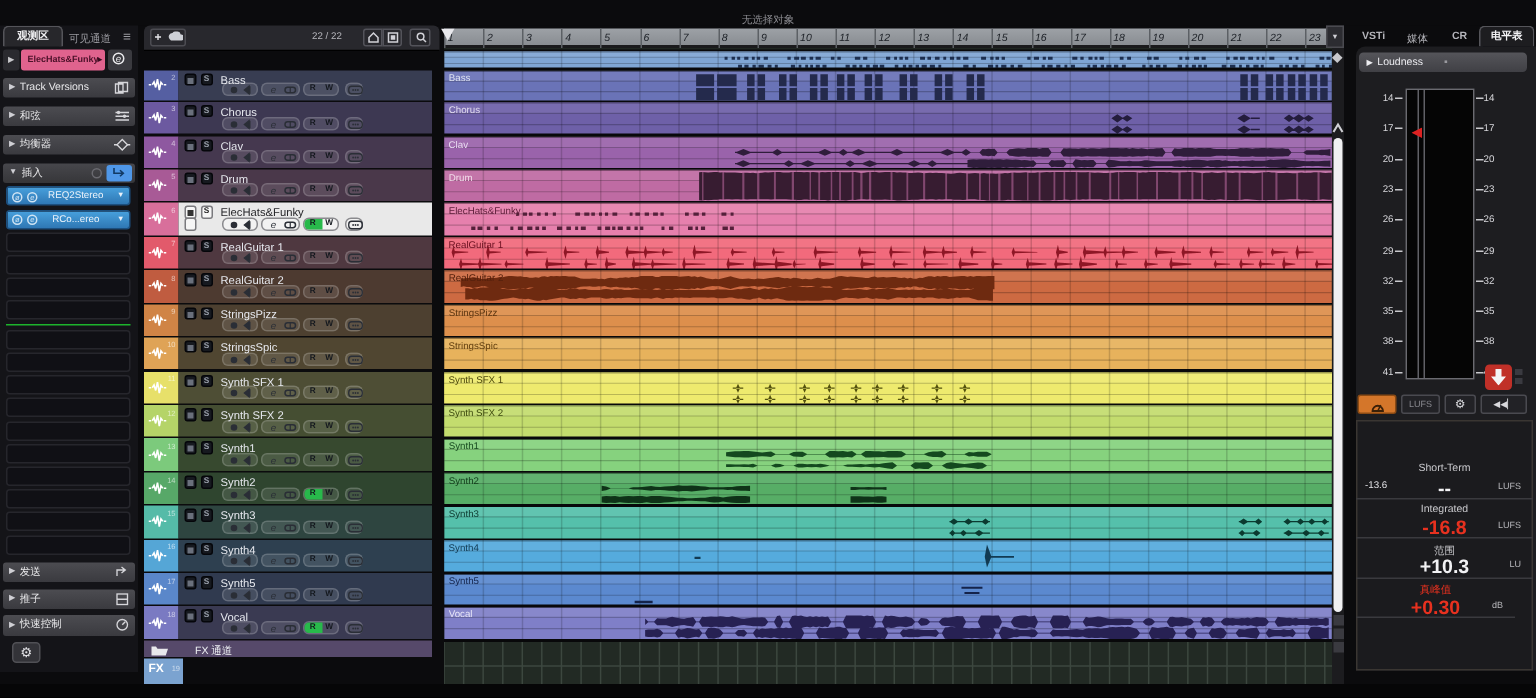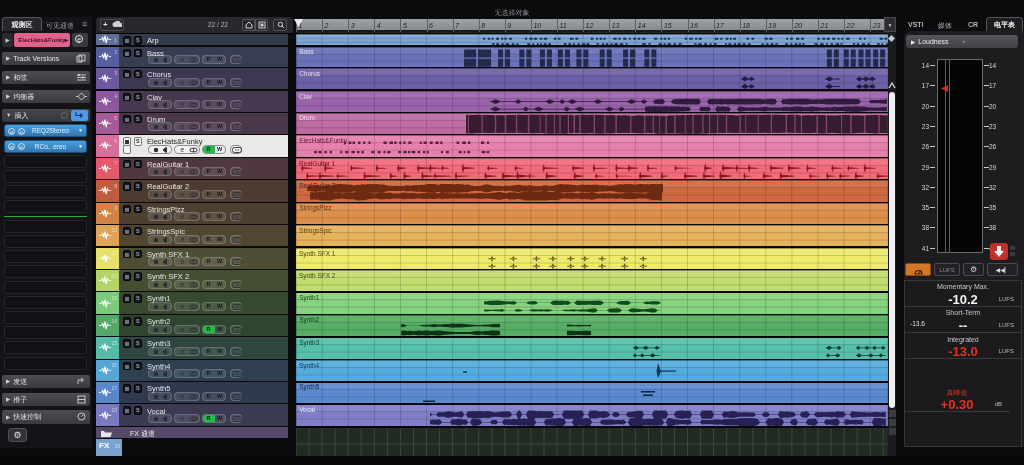--- a/index.html
+++ b/index.html
@@ -100,34 +100,20 @@
       <svg style="position:absolute;left:162px;top:4px" width="8" height="8" viewBox="0 0 8 8">
         <rect x="1" y="1" width="6" height="6" fill="none" stroke="#d2d2d8" stroke-width="1"></rect>
         <rect x="2.5" y="2.5" width="3" height="3" fill="#d2d2d8"></rect>
       </svg>
       <span style="position:absolute;left:177px;top:1.5px;width:14px;height:12px;border:1px solid #53535a;border-radius:2px"></span>
       <svg style="position:absolute;left:181px;top:4px" width="8" height="8" viewBox="0 0 8 8">
         <circle cx="3.4" cy="3.4" r="2.2" fill="none" stroke="#d2d2d8" stroke-width="1"></circle>
         <path d="M5 5L7 7" stroke="#d2d2d8" stroke-width="1"></path>
       </svg>
     </div>
-<div class="row" style="top:34px;height:11.4px">
-      <div class="strip" style="background:#5d6f94">
-        <svg style="position:absolute;left:2.5px;top:50%;margin-top:-4.5px" width="12" height="9" viewBox="0 0 12 9">
-          <path d="M0 4.5h1.8M10.2 4.5H12" stroke="#fff" stroke-width="0.9"></path>
-          <path d="M2.5 4.5L3.7 2.6L4.8 6.3L6 0.7L7.2 8.1L8.3 2.9L9.5 4.5" fill="none" stroke="#fff" stroke-width="1.1"></path>
-        </svg>
-        <span class="num">1</span>
-      </div>
-      <div class="rbody" style="background:#333b4b">
-        <span class="ms" style="left:3.5px;"><span style="display:inline-block;width:4px;height:4px;background:#6a707c;margin-top:2px"></span></span>
-        <span class="ms" style="left:14.5px;;font-weight:bold">S</span>
-        <span class="tname" style="left:28px;color:#e6e8ee">Arp</span>
-      </div>
-    </div>
 <div class="row" style="top:46.6px;height:20px">
       <div class="strip" style="background:#555fa2">
         <svg style="position:absolute;left:2.5px;top:50%;margin-top:-4.5px" width="12" height="9" viewBox="0 0 12 9">
           <path d="M0 4.5h1.8M10.2 4.5H12" stroke="#fff" stroke-width="0.9"></path>
           <path d="M2.5 4.5L3.7 2.6L4.8 6.3L6 0.7L7.2 8.1L8.3 2.9L9.5 4.5" fill="none" stroke="#fff" stroke-width="1.1"></path>
         </svg>
         <span class="num">2</span>
       </div>
       <div class="rbody" style="background:#383d52">
         <span class="ms" style="left:3.5px;"><span style="display:inline-block;width:4px;height:4px;background:#6a707c;margin-top:2px"></span></span>
@@ -1148,33 +1134,33 @@
 <div class="abs" style="left:905px;top:263px;width:26px;height:13px;background:#d4762a;border-radius:2px;border:1px solid #8a4a14">
       <svg style="position:absolute;left:8px;top:2.5px" width="9" height="8" viewBox="0 0 9 8">
         <path d="M1 7a3.5 3.5 0 1 1 7 0z" fill="none" stroke="#3a2008" stroke-width="1.2"></path>
         <path d="M4.5 7L6.5 3" stroke="#3a2008" stroke-width="1"></path>
       </svg>
     </div>
 <div class="abs" style="left:934px;top:263px;width:26px;height:13px;background:#222226;border-radius:2px;border:1px solid #4a4a50;color:#8a8a90;font-size:6px;text-align:center;line-height:12px">LUFS</div>
 <div class="abs" style="left:963px;top:263px;width:21px;height:13px;background:#222226;border-radius:2px;border:1px solid #4a4a50;color:#d8d8dc;font-size:8px;text-align:center;line-height:12px">⚙</div>
 <div class="abs" style="left:987px;top:263px;width:31px;height:13px;background:#222226;border-radius:2px;border:1px solid #4a4a50;color:#d8d8dc;font-size:6px;text-align:center;line-height:12px">◀◀▏</div>
 <div class="abs" style="left:904px;top:280px;width:118px;height:167px;background:#1b1b1e;border:1px solid #3a3632"></div>
-<div class="abs" style="left:904px;top:280.5px;width:118px;height:26.3px;border-bottom:1px solid #3a3a3e">
-<div class="dlab" style="top:2.5px;color:#c9c9cd">Momentary Max.</div>
-<div class="dval" style="top:11px;color:#f2f2f4;font-size:13px">-10.2</div>
-<div class="dunit" style="top:15px">LUFS</div>
-</div>
 <div class="abs" style="left:904px;top:306.8px;width:118px;height:26.3px;border-bottom:1px solid #3a3a3e">
 <div class="dlab" style="top:2.5px;color:#c9c9cd">Short-Term</div>
 <div class="dval" style="top:11px;color:#f2f2f4;font-size:13px">--</div>
 <div class="dunit" style="top:15px">LUFS</div>
 <div class="abs" style="left:6px;top:13px;font-size:6.5px;color:#e2e2e6">-13.6</div>
 </div>
 <div class="abs" style="left:904px;top:333.1px;width:118px;height:26.3px;border-bottom:1px solid #3a3a3e">
 <div class="dlab" style="top:2.5px;color:#c9c9cd">Integrated</div>
-<div class="dval" style="top:11px;color:#e8311f;font-size:13px">-13.0</div>
+<div class="dval" style="top:11px;color:#e8311f;font-size:13px">-16.8</div>
 <div class="dunit" style="top:15px">LUFS</div>
+</div>
+<div class="abs" style="left:904px;top:359.4px;width:118px;height:26.3px;border-bottom:1px solid #3a3a3e">
+<div class="dlab" style="top:2.5px;color:#c9c9cd">范围</div>
+<div class="dval" style="top:11px;color:#f2f2f4;font-size:13px">+10.3</div>
+<div class="dunit" style="top:15px">LU</div>
 </div>
 <div class="abs" style="left:904px;top:385.7px;width:106px;height:26.3px;border-bottom:1px solid #3a3a3e">
 <div class="dlab" style="top:2.5px;color:#e8311f">真峰值</div>
 <div class="dval" style="top:11px;color:#e8311f;font-size:13px">+0.30</div>
 <div class="dunit" style="top:15px">dB</div>
 </div>
 </div>
 </body></html>

